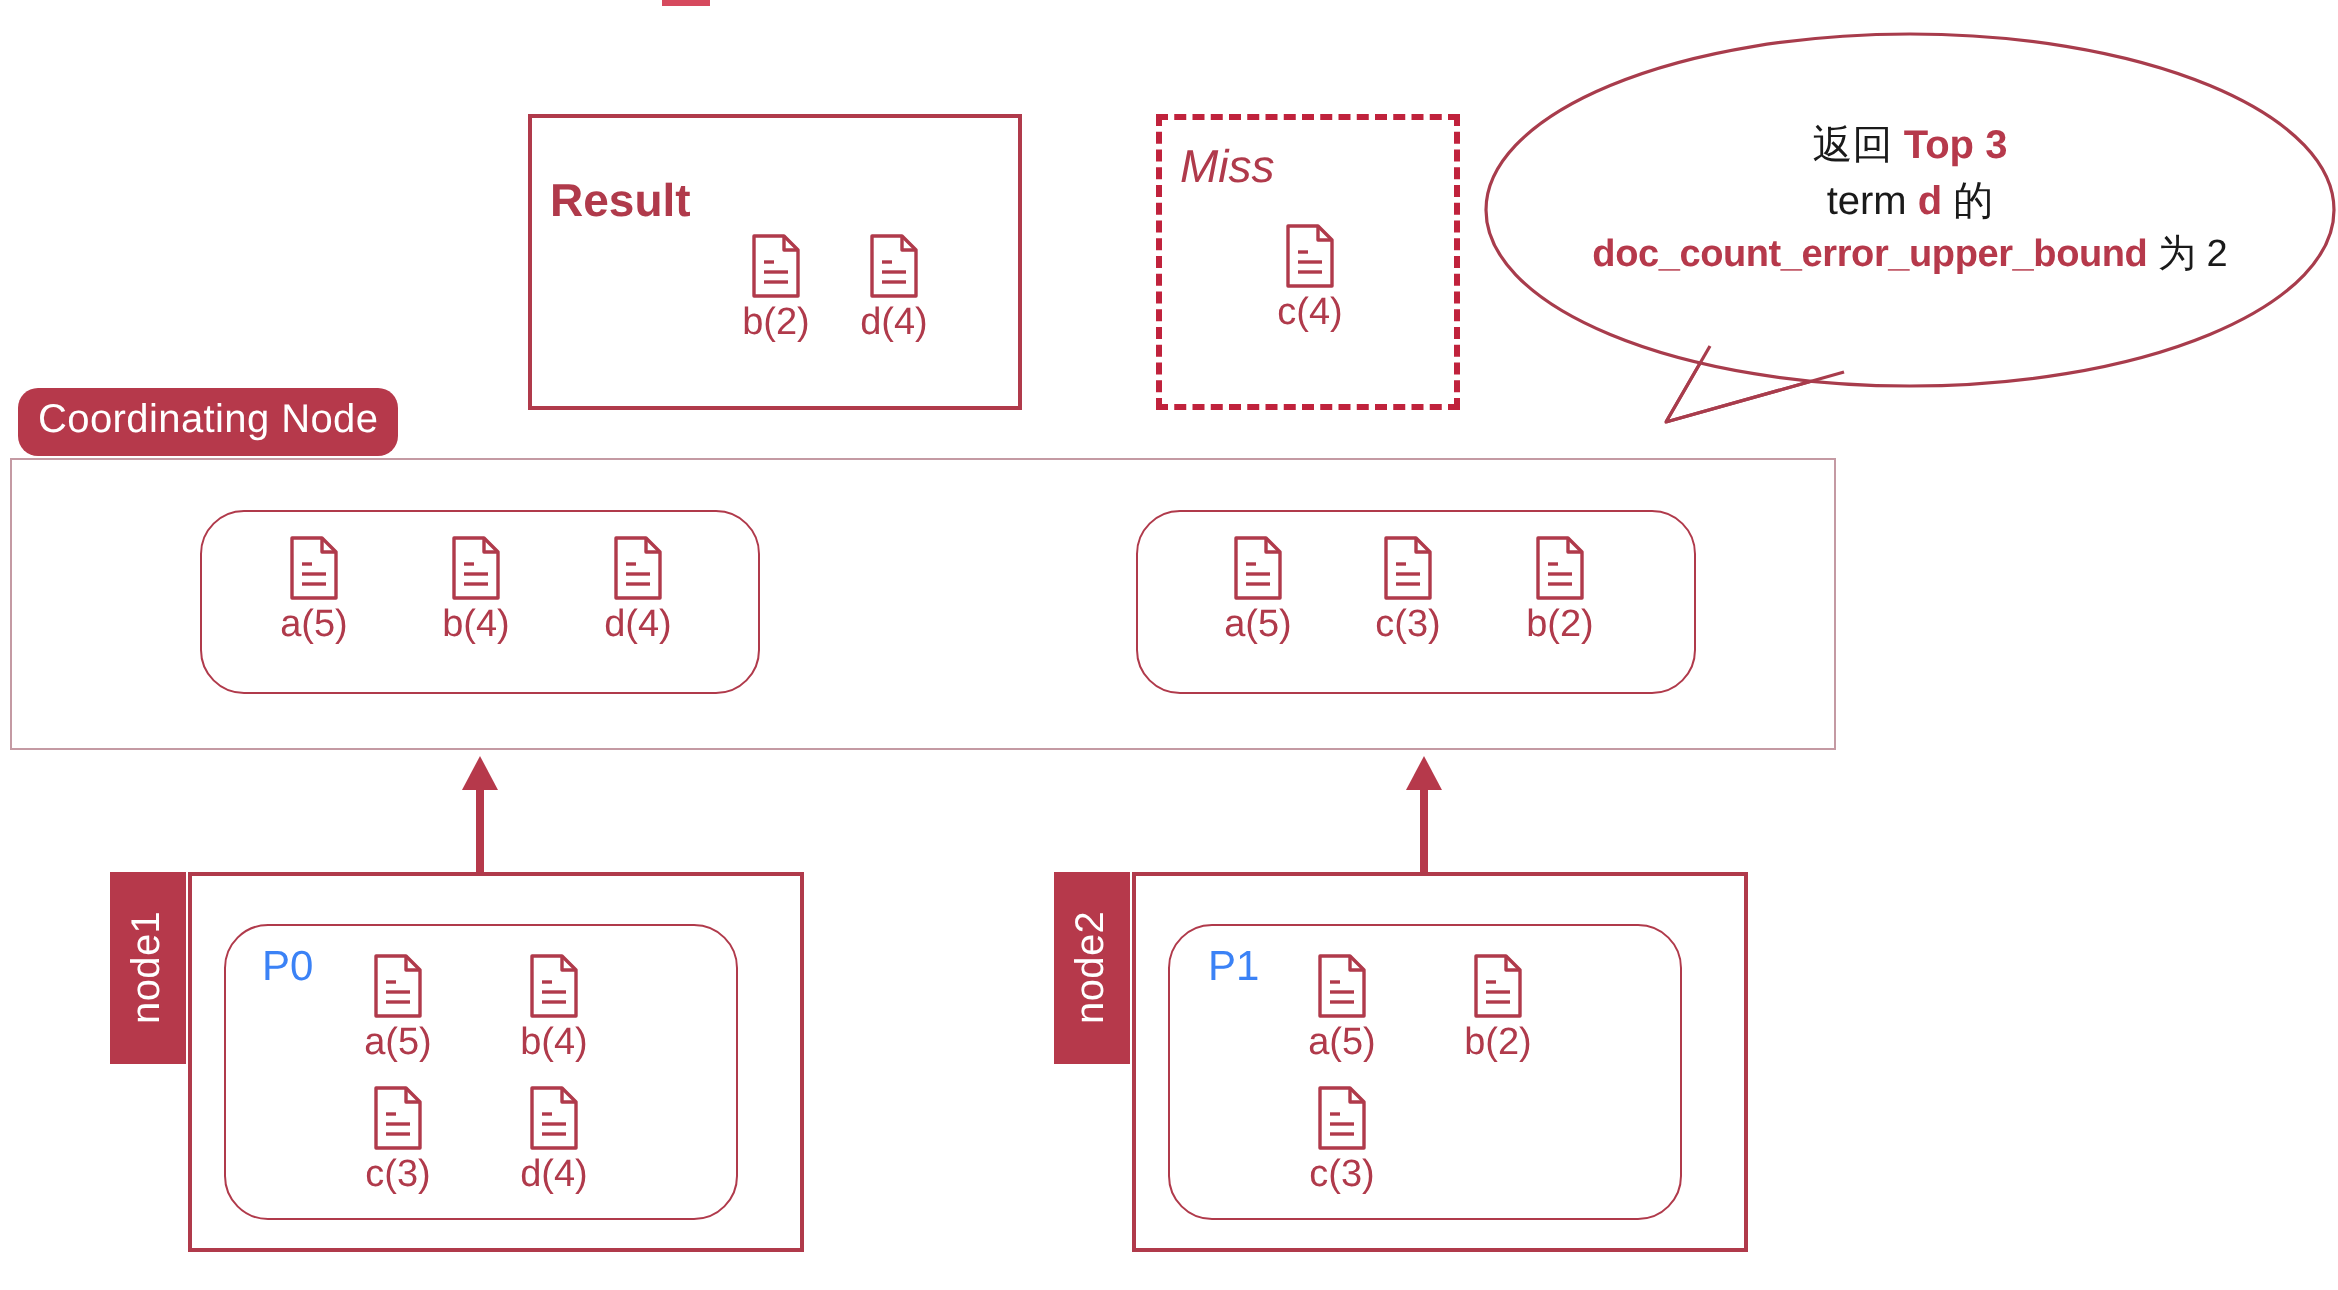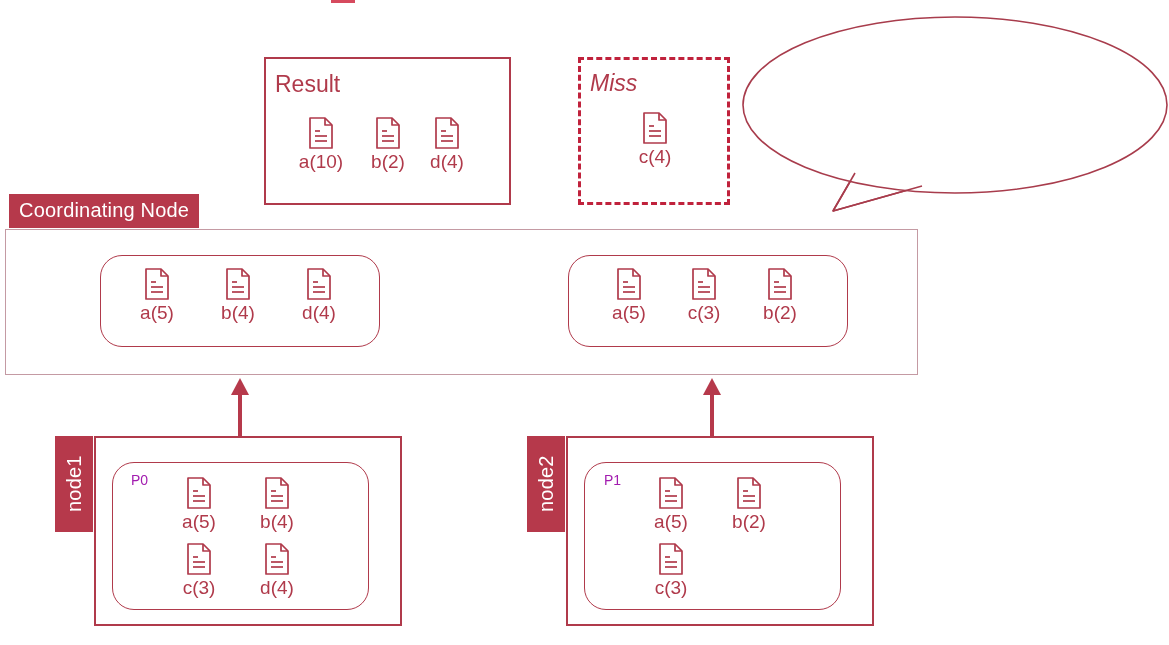--- a/index.html
+++ b/index.html
@@ -69,22 +69,22 @@
 
   
   .box-title {
     position: absolute;
     font-size: 23px;
     color: #b03a4b;
     white-space: nowrap;
   }
   .p-label {
     position: absolute;
-    font-size: 14px;
-    color: #a21caf;
+    font-size: 21px;
+    color: #3b82f6;
   }
 
   
   .doc-item {
     position: absolute;
     width: 70px;
     text-align: center;
   }
   .doc-icon {
     display: block;
@@ -156,32 +156,22 @@
   }
 </style>
 </head>
 <body>
 
 <div class="stage">
 
   <div class="top-sliver"></div>
 
   <div class="box solid-box" style="left:264px; top:57px; width:247px; height:148px;">
-    <div class="box-title" style="left:9px; top:12px;">Result</div>
-
-    <div class="doc-item" style="left:20px; top:58px;">
-      <svg class="doc-icon" viewBox="0 0 26 32">
-        <path d="M2 1 H17 L24 8 V31 H2 Z" fill="#ffffff" stroke="#b03a4b" stroke-width="1.7" stroke-linejoin="round"></path>
-        <path d="M17 1 V8 H24" fill="none" stroke="#b03a4b" stroke-width="1.7" stroke-linejoin="round"></path>
-        <line x1="7" y1="14" x2="12" y2="14" stroke="#b03a4b" stroke-width="1.7"></line>
-        <line x1="7" y1="19" x2="19" y2="19" stroke="#b03a4b" stroke-width="1.7"></line>
-        <line x1="7" y1="24" x2="19" y2="24" stroke="#b03a4b" stroke-width="1.7"></line>
-      </svg>
-      <span class="doc-label">a(10)</span>
-    </div>
+    <div class="box-title" style="left:9px; top:28px;font-weight:bold;">Result</div>
+
 
     <div class="doc-item" style="left:87px; top:58px;">
       <svg class="doc-icon" viewBox="0 0 26 32">
         <path d="M2 1 H17 L24 8 V31 H2 Z" fill="#ffffff" stroke="#b03a4b" stroke-width="1.7" stroke-linejoin="round"></path>
         <path d="M17 1 V8 H24" fill="none" stroke="#b03a4b" stroke-width="1.7" stroke-linejoin="round"></path>
         <line x1="7" y1="14" x2="12" y2="14" stroke="#b03a4b" stroke-width="1.7"></line>
         <line x1="7" y1="19" x2="19" y2="19" stroke="#b03a4b" stroke-width="1.7"></line>
         <line x1="7" y1="24" x2="19" y2="24" stroke="#b03a4b" stroke-width="1.7"></line>
       </svg>
       <span class="doc-label">b(2)</span>
@@ -214,25 +204,30 @@
     </div>
   </div>
 
   <div class="callout">
     <svg width="429" height="215" viewBox="0 0 429 215">
       <path d="M93 203 L115 165 L182 178 Z" fill="#ffffff" stroke="#a83c4c" stroke-width="1.6" stroke-linejoin="round"></path>
       <ellipse cx="215" cy="97" rx="212" ry="88" fill="#ffffff" stroke="#a83c4c" stroke-width="1.6"></ellipse>
       <path d="M93 203 L115 165" fill="none" stroke="#a83c4c" stroke-width="1.6"></path>
       <path d="M93 203 L182 178" fill="none" stroke="#a83c4c" stroke-width="1.6"></path>
     </svg>
+    <div class="callout-text">
+      <div class="callout-line"><span>返回 </span><span class="hl">Top 3</span></div>
+      <div class="callout-line"><span>term </span><span class="hl">d</span><span> 的</span></div>
+      <div class="callout-line l3"><span class="mono-hl">doc_count_error_upper_bound</span><span> 为 2</span></div>
+    </div>
   </div>
 
   <div class="box thin-box" style="left:5px; top:229px; width:913px; height:146px;"></div>
 
-  <div class="tag tag-horizontal" style="left:9px; top:194px; height:34px;">Coordinating Node</div>
+  <div class="tag tag-horizontal" style="left:9px; top:194px; height:34px;border-radius:10px;">Coordinating Node</div>
 
   <div class="rounded-inner" style="left:100px; top:255px; width:280px; height:92px;"></div>
 
   <div class="doc-item" style="left:122px; top:268px;">
     <svg class="doc-icon" viewBox="0 0 26 32">
       <path d="M2 1 H17 L24 8 V31 H2 Z" fill="#ffffff" stroke="#b03a4b" stroke-width="1.7" stroke-linejoin="round"></path>
       <path d="M17 1 V8 H24" fill="none" stroke="#b03a4b" stroke-width="1.7" stroke-linejoin="round"></path>
       <line x1="7" y1="14" x2="12" y2="14" stroke="#b03a4b" stroke-width="1.7"></line>
       <line x1="7" y1="19" x2="19" y2="19" stroke="#b03a4b" stroke-width="1.7"></line>
       <line x1="7" y1="24" x2="19" y2="24" stroke="#b03a4b" stroke-width="1.7"></line>

